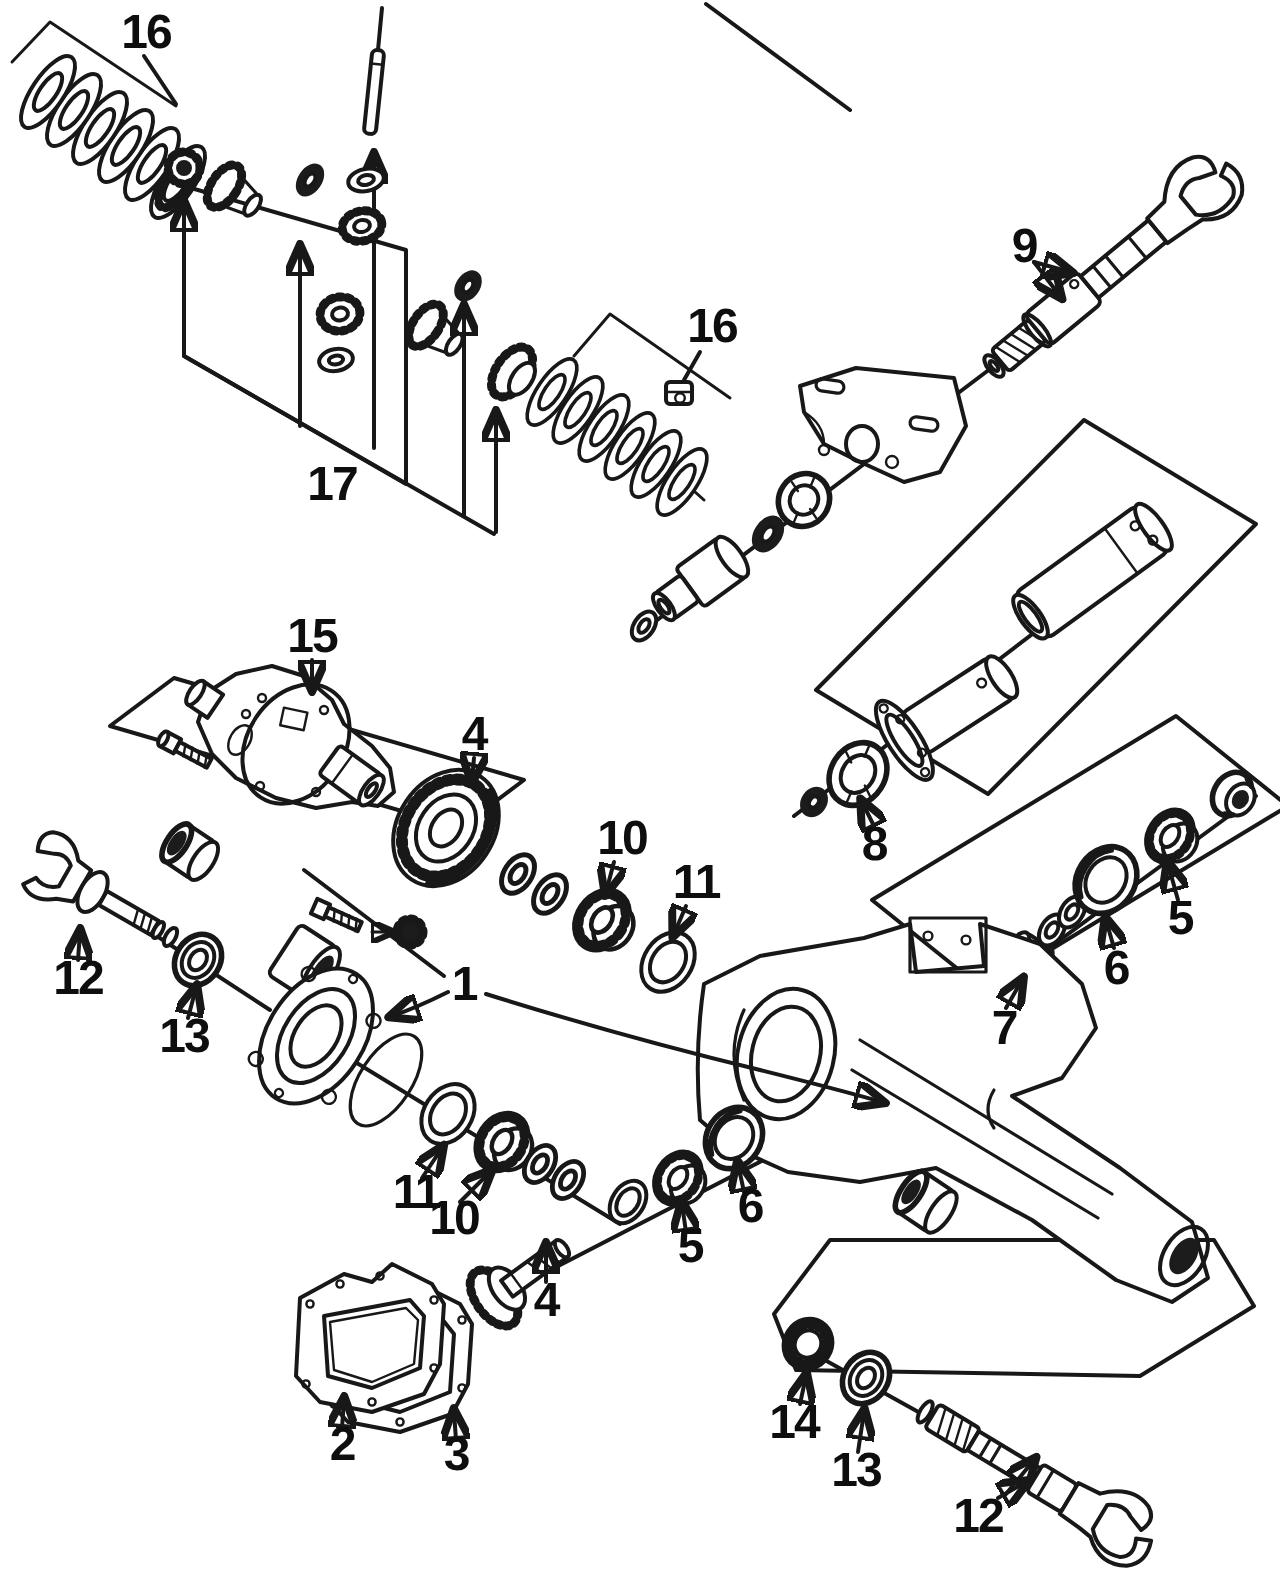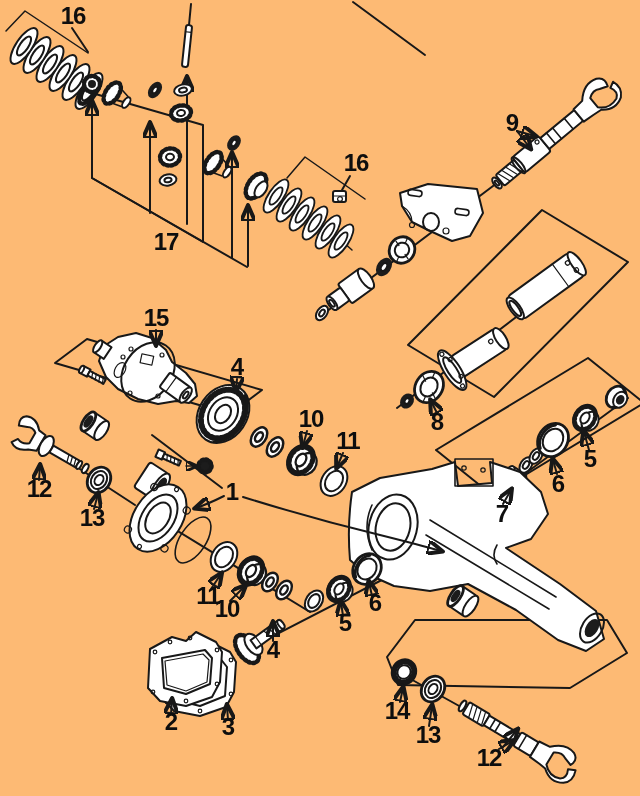--- a/index.html
+++ b/index.html
@@ -1,16 +1,16 @@
 <!DOCTYPE html>
 <html><head>
 <meta charset="utf-8">
 <style>
   html,body{margin:0;padding:0;background:#e8e8e8;}
-  .stage{position:relative;width:640px;height:796px;background:#fdba74;overflow:hidden;
+  .stage{position:relative;width:640px;height:796px;background:#ffffff;overflow:hidden;
          font-family:"Liberation Sans",sans-serif;}
   svg{position:absolute;left:0;top:0;}
   svg *{stroke:#181818;stroke-width:2;fill:none;stroke-linecap:round;stroke-linejoin:round;}
   .w{fill:#ffffff;}
   .d{fill:#1c1c1c;stroke:#1c1c1c;}
   .thin{stroke-width:1.2;}
   .med{stroke-width:1.6;}
   .hv{stroke-width:2.8;}
   .leader{stroke-width:1.5;}
   .box{stroke-width:1.6;}

